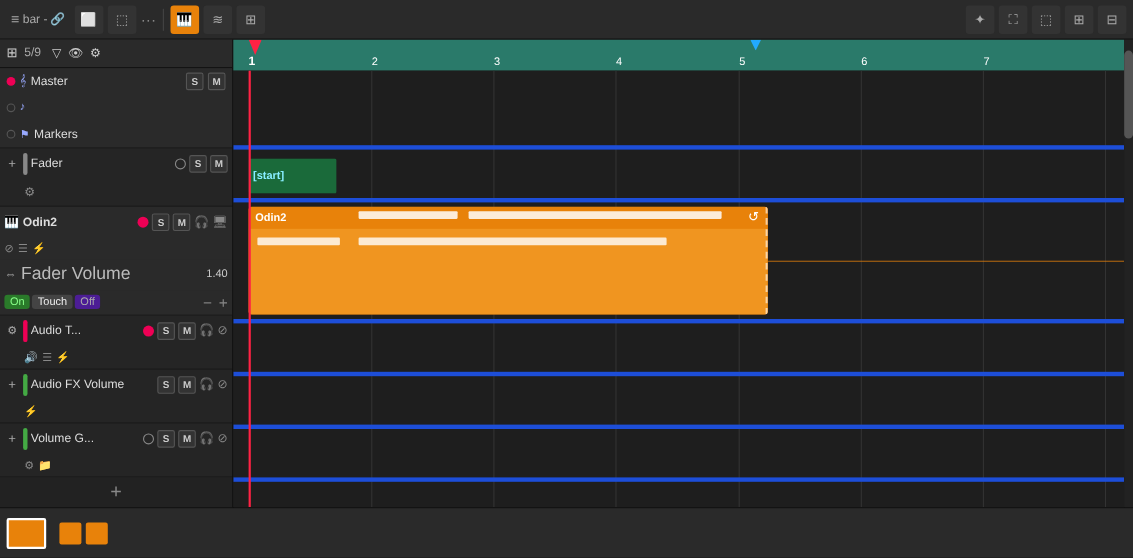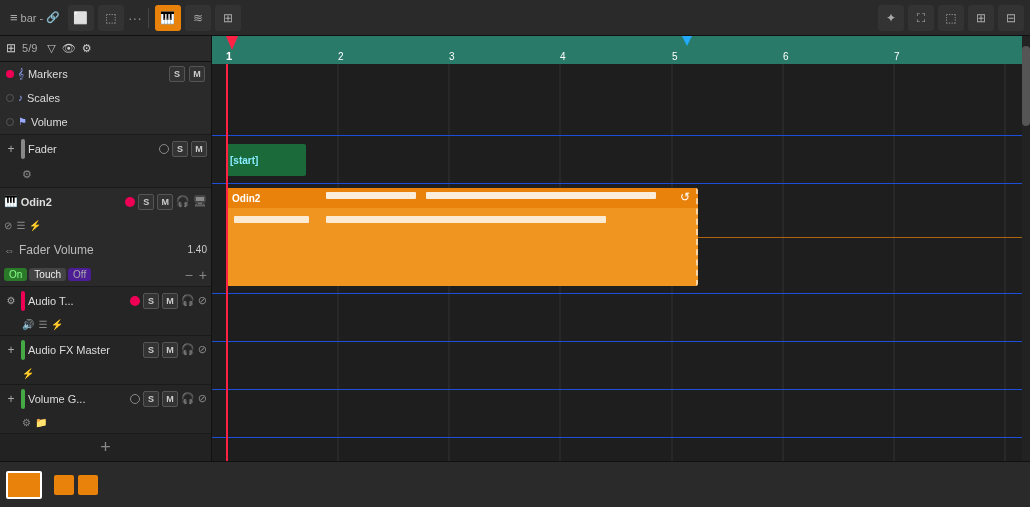--- a/index.html
+++ b/index.html
@@ -187,21 +187,21 @@
     .fader-row {
       height: 28px;
       display: flex;
       align-items: center;
       padding: 0 4px;
       gap: 4px;
       background: #2a2a2a;
     }
     .fader-label {
       flex: 1;
-      font-size: 12px;
+      font-size: 16px;
       color: #bbb;
     }
     .fader-value {
       font-size: 10px;
       color: #ccc;
       width: 30px;
       text-align: right;
     }
     .touch-row {
       height: 22px;
@@ -243,21 +243,21 @@
     }
 
     
     .arrange-tracks {
       flex: 1;
       position: relative;
       overflow: hidden;
     }
     .arrange-track-lane {
       height: 28px;
-      border-bottom: 1px solid #1d4ed8;
+      border-bottom: 4px solid #1d4ed8;
       position: relative;
       text-align: center;
     }
 
     
     .grid-lines {
       position: absolute;
       top: 0; left: 0; right: 0; bottom: 0;
       pointer-events: none;
     }
@@ -361,33 +361,32 @@
       <span class="track-count">5/9</span>
       <span style="margin-left:4px; cursor:pointer;">▽</span>
       <span style="cursor:pointer;">👁</span>
       <span style="cursor:pointer;">⚙</span>
     </div>
 
     <div class="track-row meta-tracks">
       <div class="meta-track-row">
         <span style="width:8px;height:8px;border-radius:50%;background:#e05;display:inline-block;flex-shrink:0;"></span>
         <span style="font-size:10px;color:#9af;">𝄞</span>
-        <span class="track-name">Markers</span>
+        <span class="track-name">Master</span>
         <div class="track-btn">S</div>
         <div class="track-btn">M</div>
       </div>
       <div class="meta-track-row">
         <span style="width:8px;height:8px;border-radius:50%;background:transparent;border:1px solid #555;display:inline-block;flex-shrink:0;"></span>
         <span style="font-size:10px;color:#9af;">♪</span>
-        <span class="track-name">Scales</span>
       </div>
       <div class="meta-track-row">
         <span style="width:8px;height:8px;border-radius:50%;background:transparent;border:1px solid #555;display:inline-block;flex-shrink:0;"></span>
         <span style="font-size:10px;color:#9af;">⚑</span>
-        <span class="track-name">Volume</span>
+        <span class="track-name">Markers</span>
       </div>
     </div>
 
     <div class="track-row">
       <div class="track-main-row">
         <span class="track-add-btn">+</span>
         <div class="track-color-bar" style="background:#888;"></div>
         <span class="track-name">Fader</span>
         <div class="track-dot"></div>
         <div class="track-btn">S</div>
@@ -445,21 +444,21 @@
         <span style="color:#888;font-size:10px;">🔊</span>
         <span style="color:#888;font-size:10px;">☰</span>
         <span style="color:#e8820a;font-size:10px;">⚡</span>
       </div>
     </div>
 
     <div class="track-row">
       <div class="track-main-row">
         <span class="track-add-btn">+</span>
         <div class="track-color-bar" style="background:#4a4;"></div>
-        <span class="track-name">Audio FX Master</span>
+        <span class="track-name">Audio FX Volume</span>
         <div class="track-btn">S</div>
         <div class="track-btn">M</div>
         <span style="color:#888;cursor:pointer;">🎧</span>
         <span style="color:#888;font-size:11px;cursor:pointer;">⊘</span>
       </div>
       <div style="display:flex;align-items:center;padding:0 4px 0 22px;height:20px;gap:4px;">
         <span style="color:#4a4;font-size:10px;">⚡</span>
       </div>
     </div>
 

